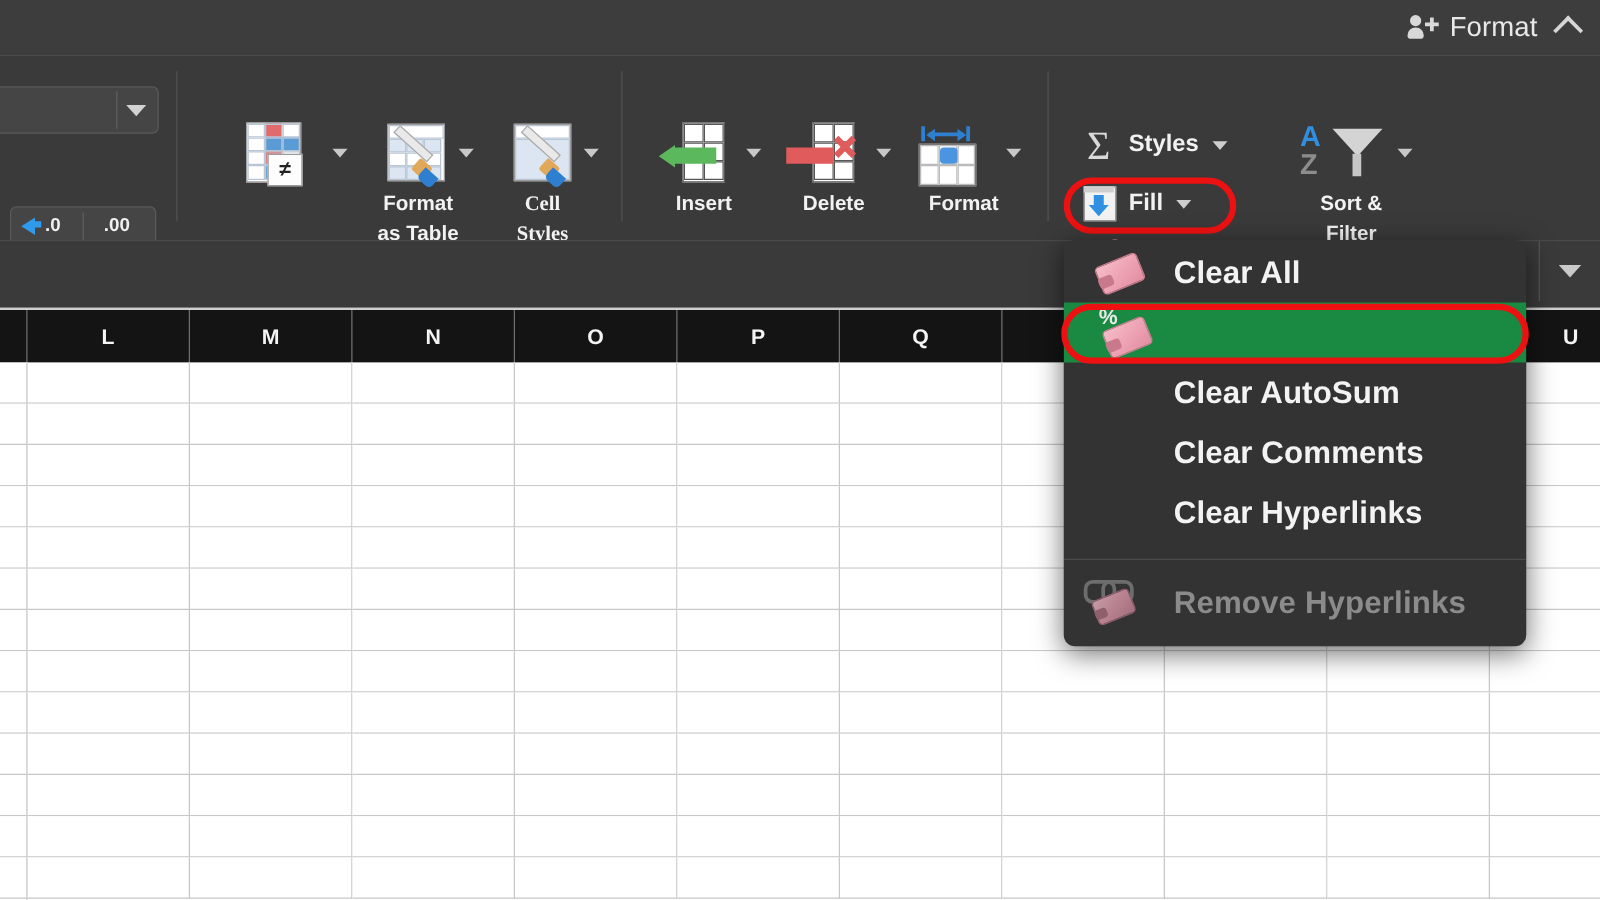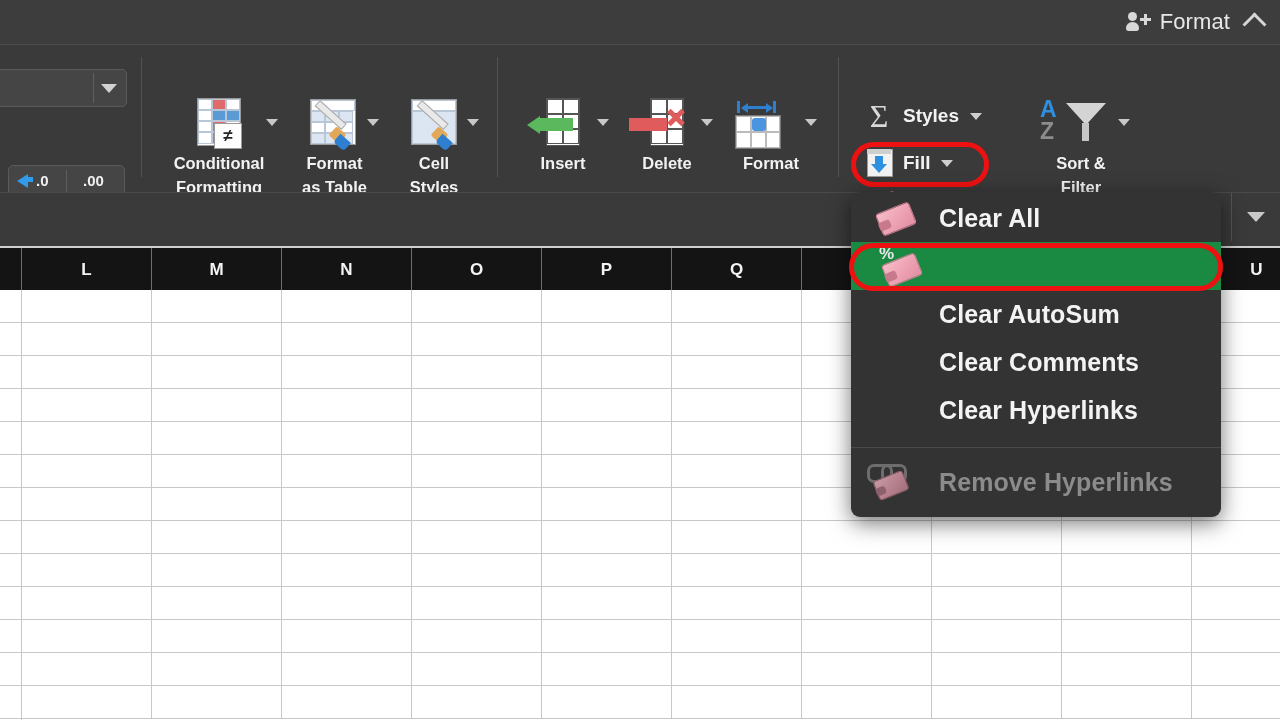--- a/index.html
+++ b/index.html
@@ -248,22 +248,20 @@
         <span class="c" style="left:0;top:22px;width:14px;height:11px;background:#fff;"></span>
         <span class="c" style="left:14px;top:22px;width:14px;height:11px;background:#e06b6b;"></span>
         <span class="c" style="left:28px;top:22px;width:14px;height:11px;background:#fff;"></span>
         <span class="c" style="left:0;top:33px;width:14px;height:12px;background:#fff;"></span>
         <span class="c" style="left:14px;top:33px;width:14px;height:12px;background:#5b9bd5;"></span>
         <span class="c" style="left:28px;top:33px;width:14px;height:12px;background:#fff;"></span>
       </span>
       <span style="position:absolute;left:58px;top:26px;width:26px;height:24px;background:#fdfdfd;border:1px solid #9a9a9a;display:flex;align-items:center;justify-content:center;color:#222;font-size:17px;font-weight:bold;">≠</span>
       <span class="dd-caret" style="left:110px;top:22px;"></span>
     </div>
-    <div class="lbl">Conditional
-Formatting</div>
   </div>
 
   <div class="rbtn" style="left:287px;width:95px;">
     <div class="icon-wrap">
       <span class="minigrid" style="width:44px;height:44px;margin-right:4px;">
         <span class="c" style="left:0;top:0;width:100%;height:11px;background:#fff;"></span>
         <span class="c" style="left:0;top:11px;width:14px;height:11px;background:#dce6f2;"></span>
         <span class="c" style="left:14px;top:11px;width:14px;height:11px;background:#dce6f2;"></span>
         <span class="c" style="left:28px;top:11px;width:14px;height:11px;background:#dce6f2;"></span>
         <span class="c" style="left:0;top:22px;width:14px;height:11px;background:#fff;"></span>
@@ -275,21 +273,21 @@
       </span>
       <span style="position:absolute;left:33px;top:3px;width:34px;height:6px;background:#e9e9e9;border:1px solid #aaa;transform:rotate(42deg);transform-origin:left top;"></span>
       <span style="position:absolute;left:44px;top:32px;width:13px;height:12px;background:#e2a85a;border-radius:2px;transform:rotate(42deg);"></span>
       <span style="position:absolute;left:48px;top:40px;width:14px;height:11px;background:#2f7fd0;border-radius:0 0 4px 4px;transform:rotate(42deg);"></span>
       <span class="dd-caret" style="left:80px;top:22px;"></span>
     </div>
     <div class="lbl">Format
 as Table</div>
   </div>
 
-  <div class="rbtn" style="left:389px;width:90px;">
+  <div class="rbtn" style="left:389px;width:90px;font-family:Liberation Serif, serif;">
     <div class="icon-wrap">
       <span class="minigrid" style="width:44px;height:44px;">
         <span class="c" style="left:0;top:0;width:100%;height:11px;background:#fff;"></span>
         <span class="c" style="left:0;top:11px;width:100%;height:33px;background:#dce6f2;"></span>
       </span>
       <span style="position:absolute;left:33px;top:3px;width:34px;height:6px;background:#e9e9e9;border:1px solid #aaa;transform:rotate(42deg);transform-origin:left top;"></span>
       <span style="position:absolute;left:44px;top:32px;width:13px;height:12px;background:#e2a85a;border-radius:2px;transform:rotate(42deg);"></span>
       <span style="position:absolute;left:48px;top:40px;width:14px;height:11px;background:#2f7fd0;border-radius:0 0 4px 4px;transform:rotate(42deg);"></span>
       <span class="dd-caret" style="left:78px;top:22px;"></span>
     </div>

